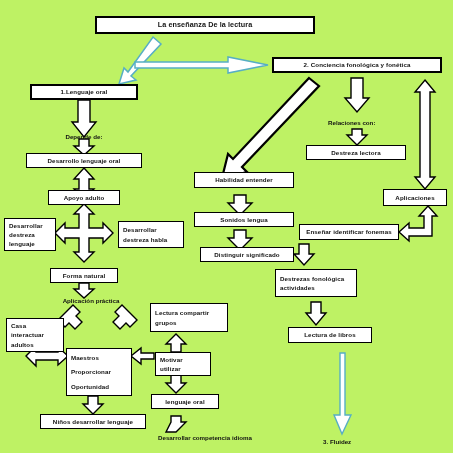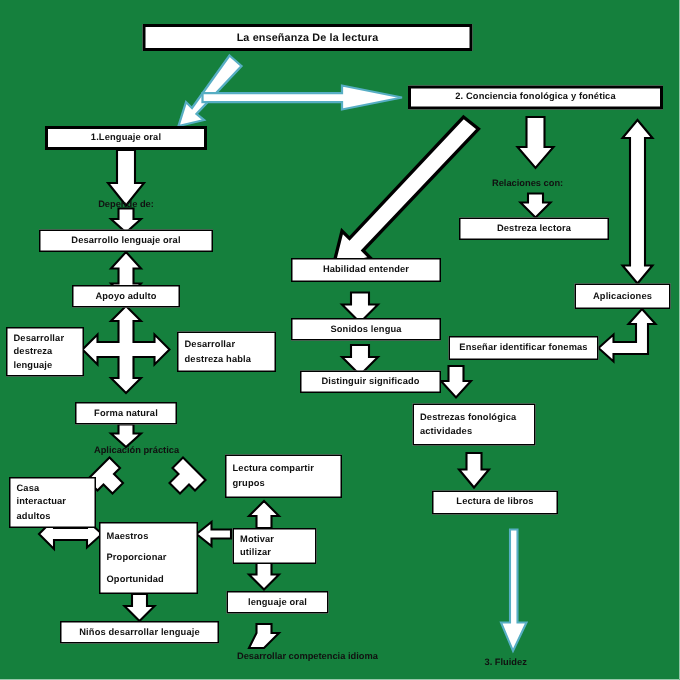--- a/index.html
+++ b/index.html
@@ -1,19 +1,19 @@
 <!DOCTYPE html>
 <html><head>
 <meta charset="utf-8">
 <style>
   html,body{margin:0;padding:0;background:#ffffff;}
   #canvas{
     position:relative;
     width:453px;height:453px;
-    background:#15803d;
+    background:#bef264;
     font-family:"Liberation Sans","DejaVu Sans",sans-serif;
     overflow:hidden;
   }
   .node{
     position:absolute;
     box-sizing:border-box;
     border:1.6px solid #000;
     background:#ffffff;
     color:#111;
     display:flex;

